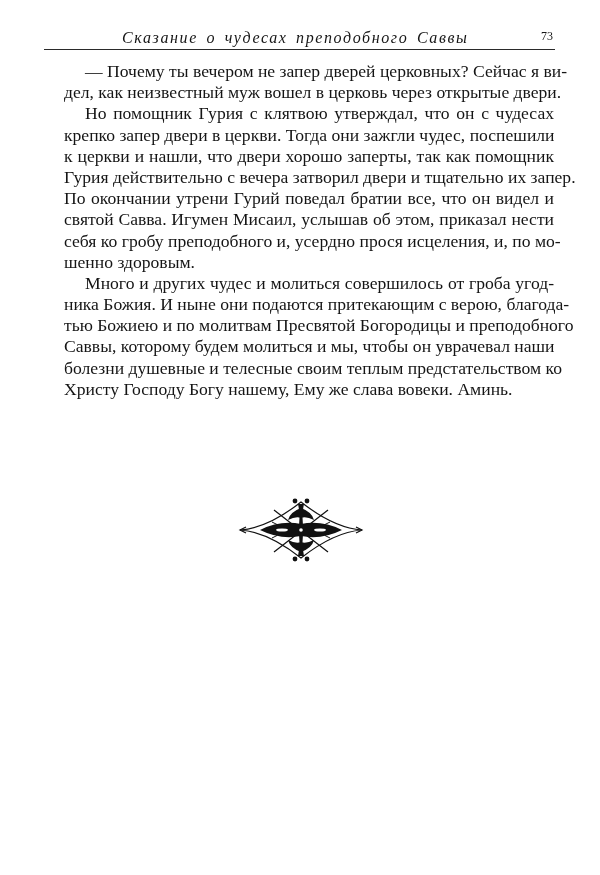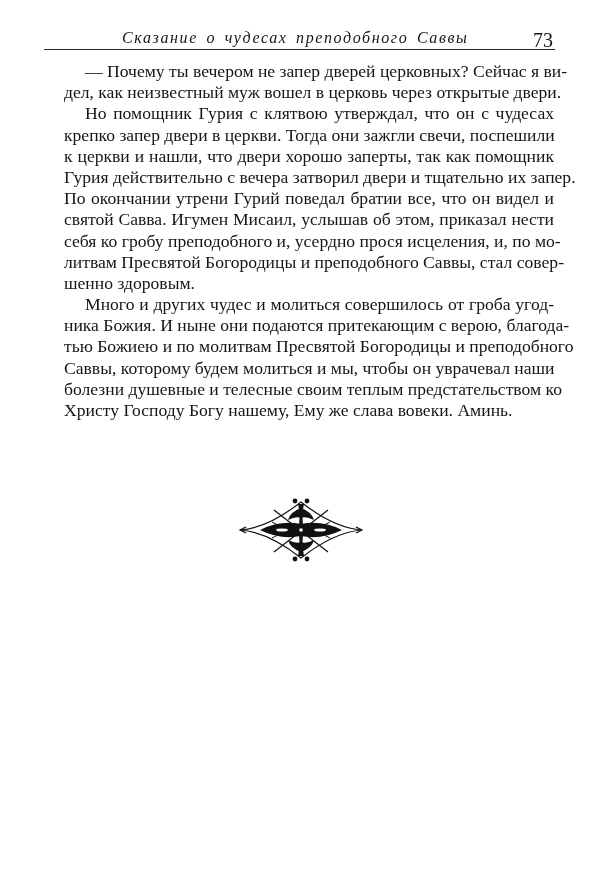--- a/index.html
+++ b/index.html
@@ -36,21 +36,21 @@
     font-style: italic;
     font-size: 16px;
     letter-spacing: 1.6px;
     word-spacing: 3px;
     white-space: nowrap;
   }
   .page-number {
     position: absolute;
     right: 2px;
     top: 3px;
-    font-size: 20px;
+    font-size: 12px;
   }
   .body-text {
     position: absolute;
     left: 45px;
     top: 61px;
     width: 509px;
     font-size: 17.6px;
     line-height: 21.2px;
     text-align: justify;
   }
@@ -85,27 +85,26 @@
     <span class="running-title">Сказание о чудесах преподобного Саввы</span>
     <span class="page-number">73</span>
   </div>
 
   <div class="body-text">
 
     <span class="line indent">— Почему ты вечером не запер дверей церковных? Сейчас я ви-</span>
     <span class="line last">дел, как неизвестный муж вошел в церковь через открытые двери.</span>
 
     <span class="line indent">Но помощник Гурия с клятвою утверждал, что он с чудесах</span>
-    <span class="line">крепко запер двери в церкви. Тогда они зажгли свечи, поспешили</span>
+    <span class="line">крепко запер двери в церкви. Тогда они зажгли чудес, поспешили</span>
     <span class="line">к церкви и нашли, что двери хорошо заперты, так как помощник</span>
     <span class="line">Гурия действительно с вечера затворил двери и тщательно их запер.</span>
     <span class="line">По окончании утрени Гурий поведал братии все, что он видел и</span>
     <span class="line">святой Савва. Игумен Мисаил, услышав об этом, приказал нести</span>
     <span class="line">себя ко гробу преподобного и, усердно прося исцеления, и, по мо-</span>
-    <span class="line">литвам Пресвятой Богородицы и преподобного Саввы, стал совер-</span>
     <span class="line last">шенно здоровым.</span>
 
     <span class="line indent">Много и других чудес и молиться совершилось от гроба угод-</span>
     <span class="line">ника Божия. И ныне они подаются притекающим с верою, благода-</span>
     <span class="line">тью Божиею и по молитвам Пресвятой Богородицы и преподобного</span>
     <span class="line">Саввы, которому будем молиться и мы, чтобы он уврачевал наши</span>
     <span class="line">болезни душевные и телесные своим теплым предстательством ко</span>
     <span class="line last">Христу Господу Богу нашему, Ему же слава вовеки. Аминь.</span>
   </div>
 

